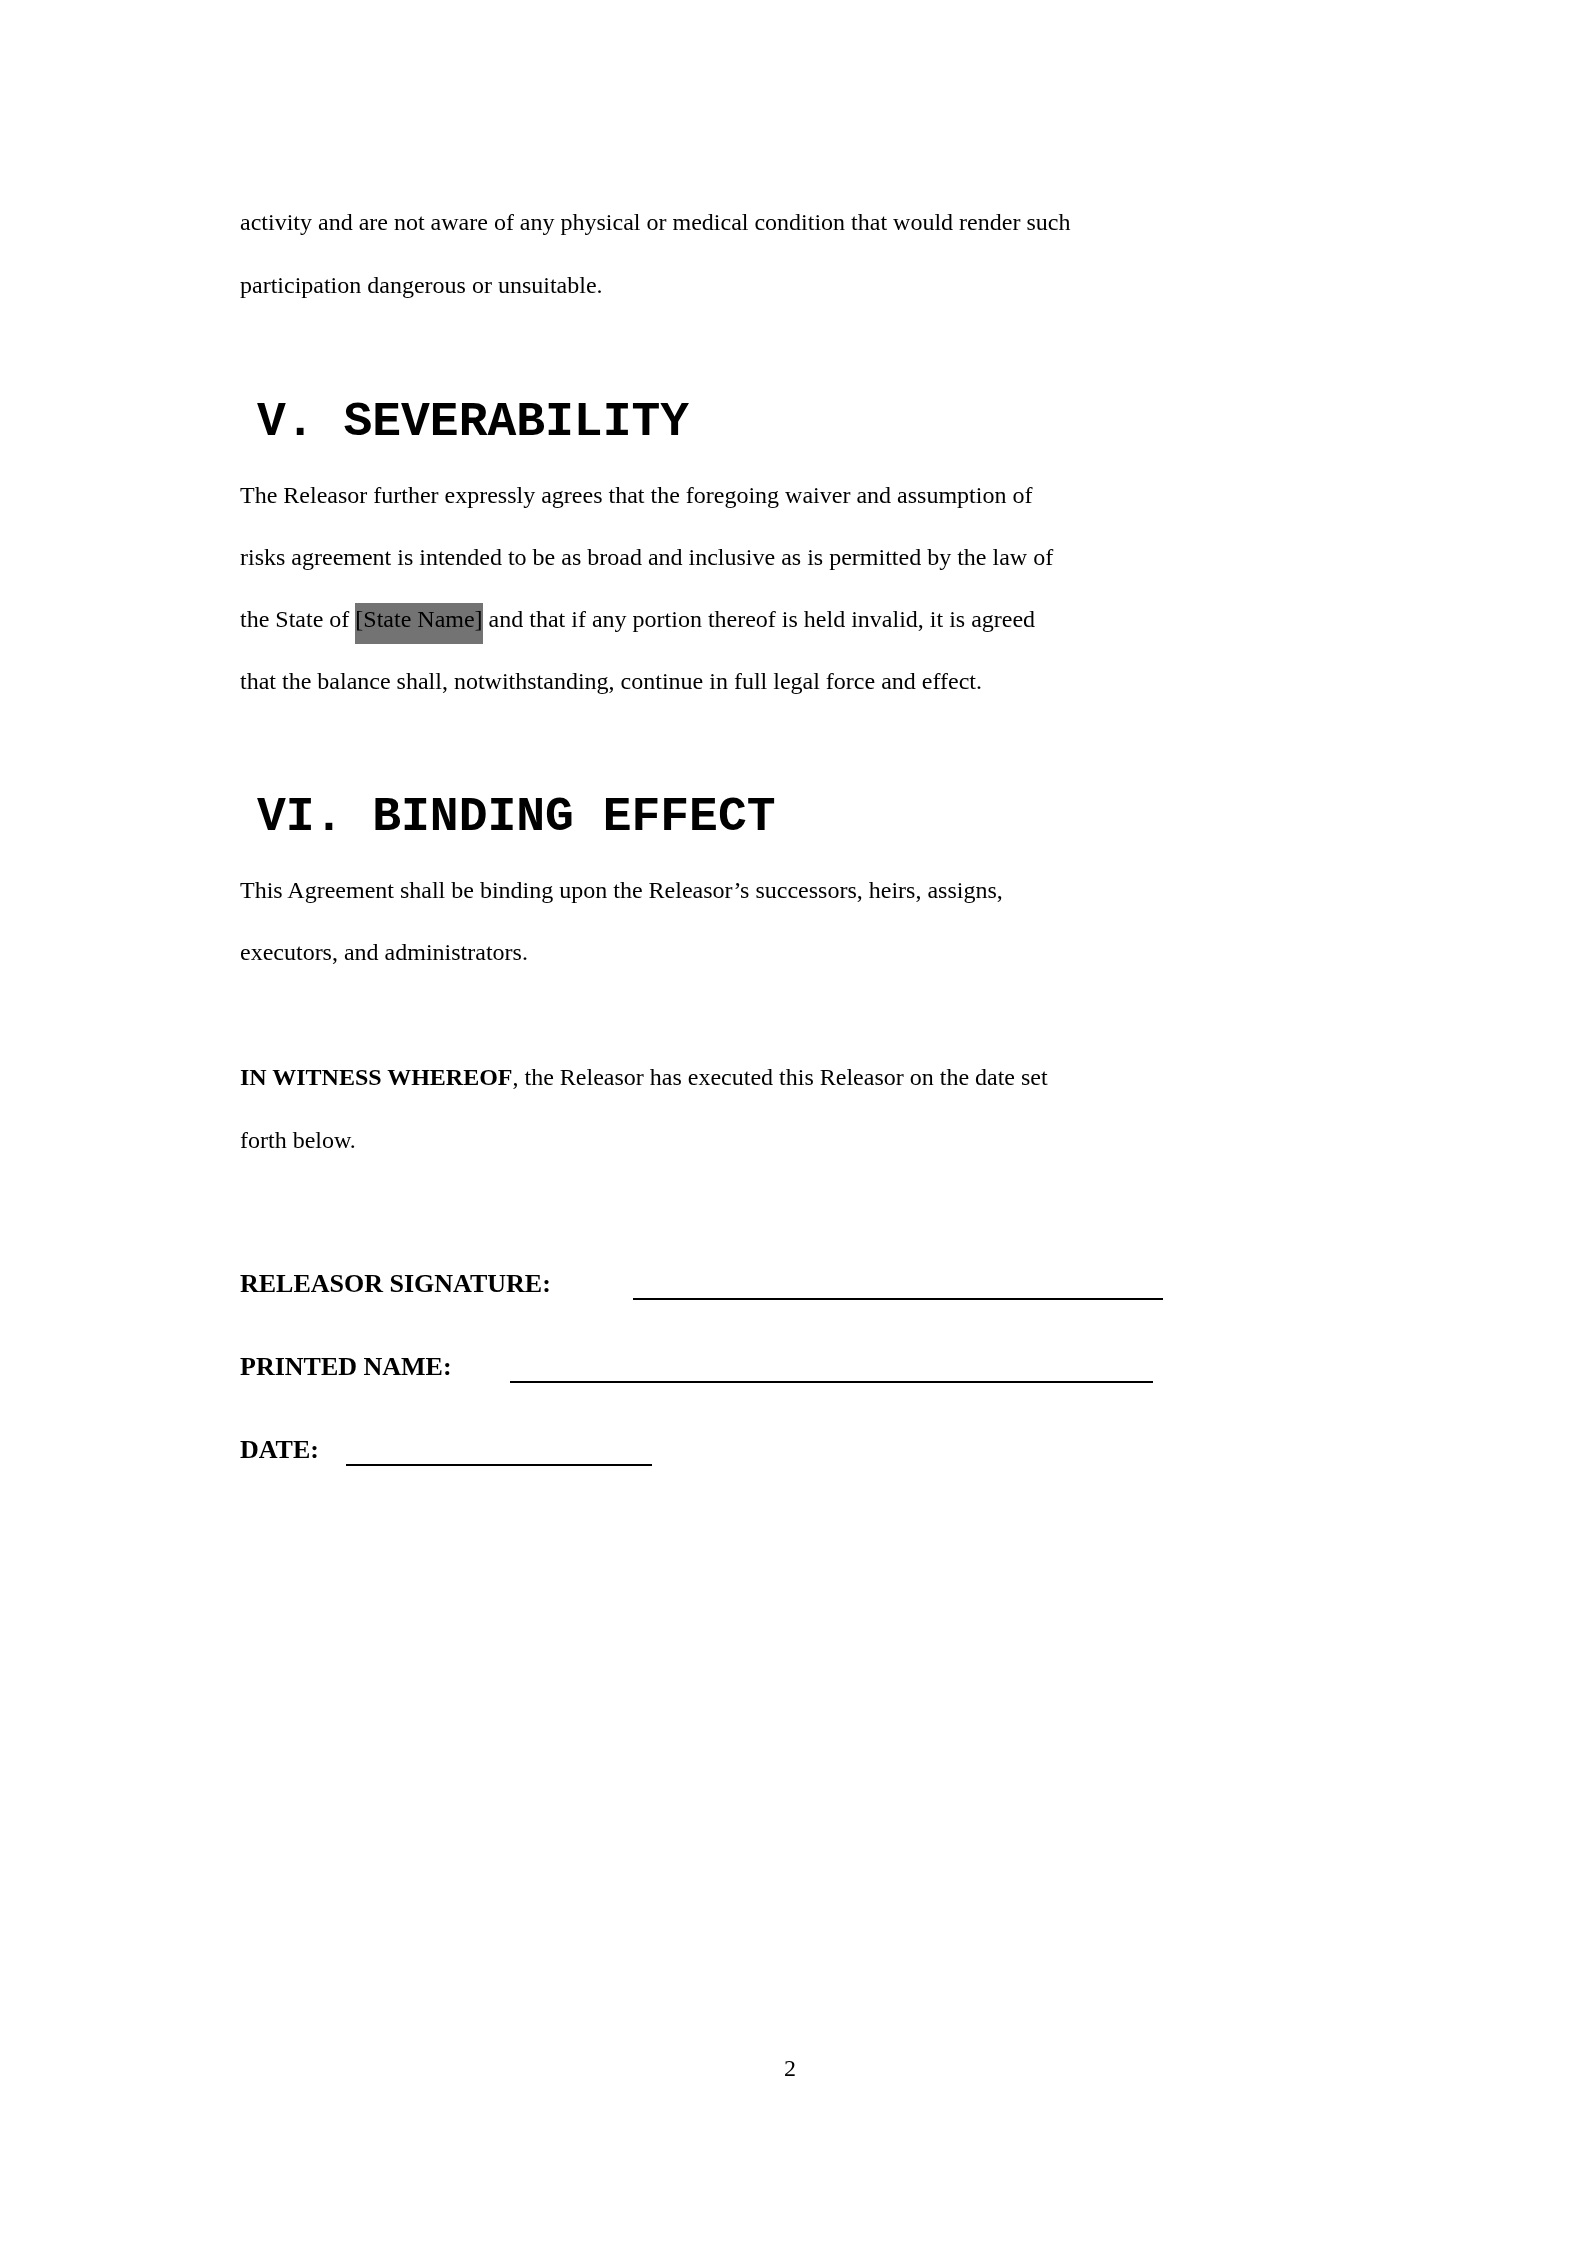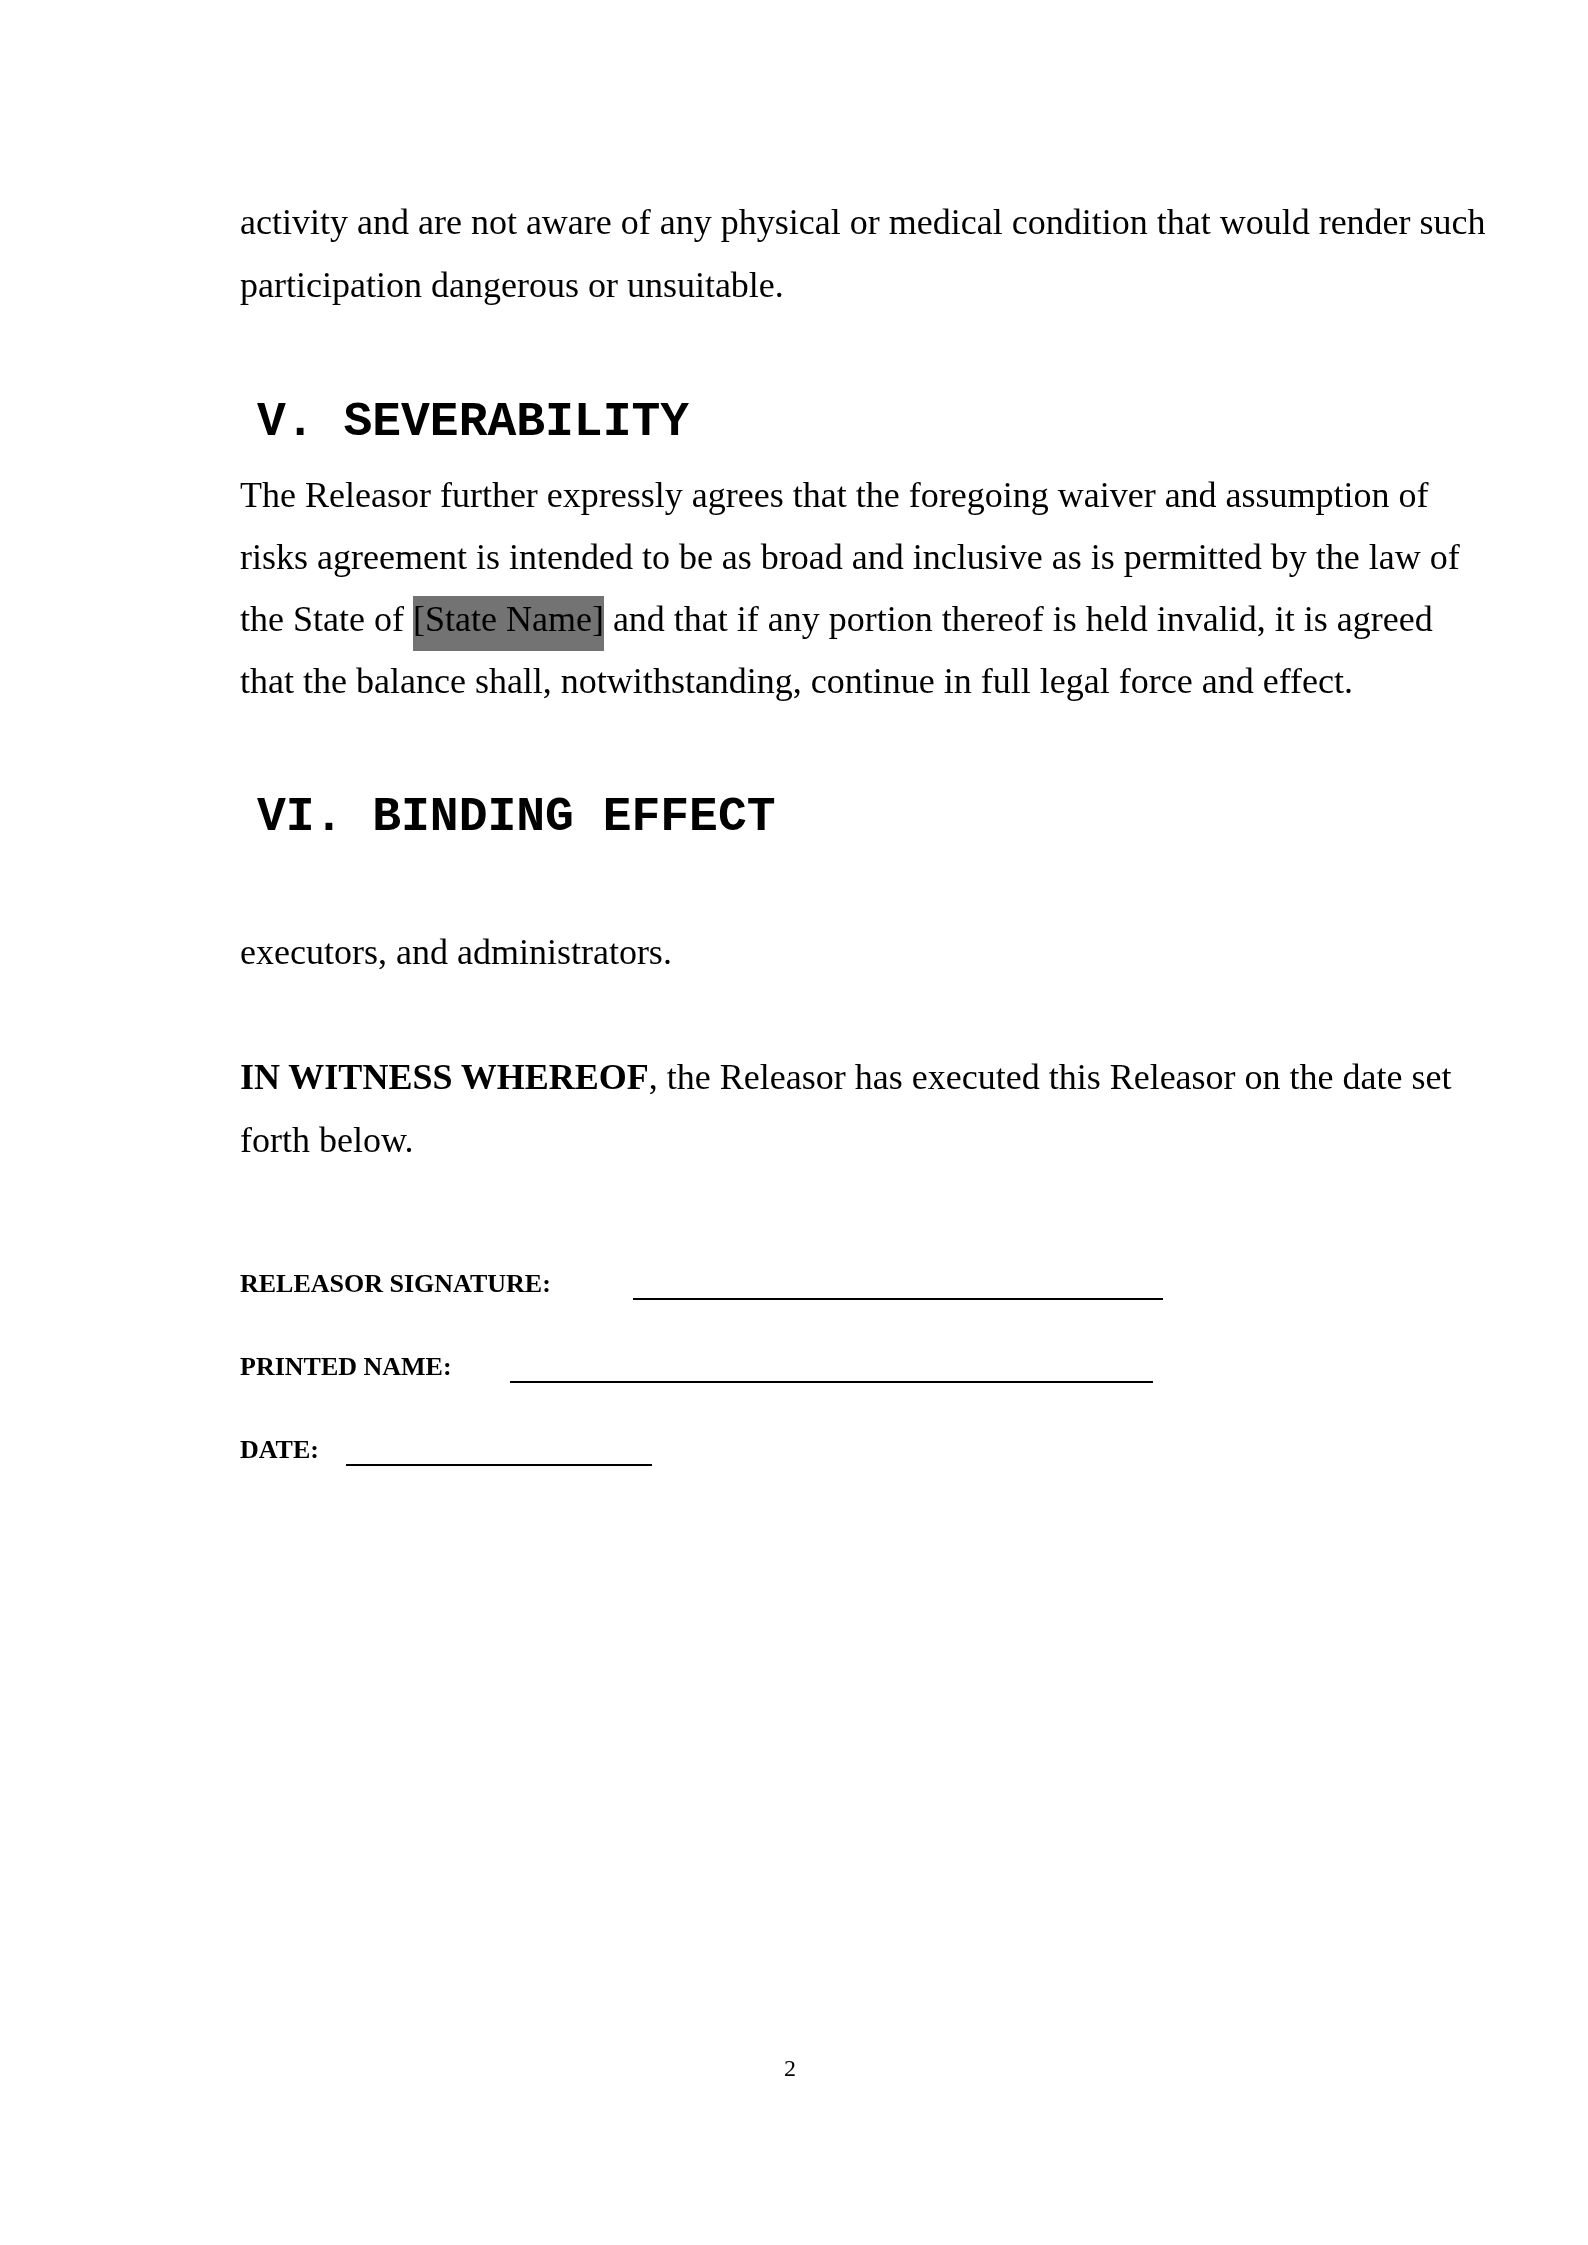--- a/index.html
+++ b/index.html
@@ -1,19 +1,19 @@
 <!DOCTYPE html>
 <html><head>
 <meta charset="utf-8">
 <style>
   html, body { margin: 0; padding: 0; background: #ffffff; }
   body { width: 1588px; height: 2245px; position: relative; overflow: hidden;
          font-family: "Liberation Serif", "DejaVu Serif", serif; color: #000; }
   .page { position: absolute; left: 0; top: 0; width: 1588px; height: 2245px; background: #fff; }
-  .line { position: absolute; left: 240px; font-size: 36px; line-height: 36px; white-space: nowrap; }
+  .line { position: absolute; left: 240px; font-size: 24px; line-height: 36px; white-space: nowrap; }
   .heading { position: absolute; left: 257px; font-size: 48px; font-weight: bold; line-height: 40px; white-space: nowrap; font-family: Liberation Mono, monospace; }
   .hl { background: #737373; padding: 3px 0 12px 0; }
   .b { font-weight: bold; }
   .sig { position: absolute; left: 240px; font-size: 26px; font-weight: bold; line-height: 36px; white-space: nowrap; }
   .rule { position: absolute; height: 0; border-bottom: 2px solid #000; }
   .pagenum { position: absolute; left: 784px; top: 2054px; font-size: 24px; line-height: 28px; }
 </style>
 </head>
 <body>
 
@@ -22,20 +22,21 @@
   <div class="line" style="top:204px;">activity and are not aware of any physical or medical condition that would render such</div>
   <div class="line" style="top:267px;">participation dangerous or unsuitable.</div>
 
   <div class="heading" style="top:402px;">V. SEVERABILITY</div>
   <div class="line" style="top:477px;">The Releasor further expressly agrees that the foregoing waiver and assumption of</div>
   <div class="line" style="top:539px;">risks agreement is intended to be as broad and inclusive as is permitted by the law of</div>
   <div class="line" style="top:601px;"><span>the State of </span><span class="hl">[State Name]</span><span> and that if any portion thereof is held invalid, it is agreed</span></div>
   <div class="line" style="top:663px;">that the balance shall, notwithstanding, continue in full legal force and effect.</div>
 
   <div class="heading" style="top:797px;">VI. BINDING EFFECT</div>
+  <div class="line" style="top:872px;">This Agreement shall be binding upon the Releasor’s successors, heirs, assigns,</div>
   <div class="line" style="top:934px;">executors, and administrators.</div>
 
   <div class="line" style="top:1059px;"><span class="b">IN WITNESS WHEREOF</span><span>, the Releasor has executed this Releasor on the date set</span></div>
   <div class="line" style="top:1122px;">forth below.</div>
 
   <div class="sig" style="top:1266px;">RELEASOR SIGNATURE:</div>
   <div class="rule" style="left:633px; width:530px; top:1298px;"></div>
 
   <div class="sig" style="top:1349px;">PRINTED NAME:</div>
   <div class="rule" style="left:510px; width:643px; top:1381px;"></div>

